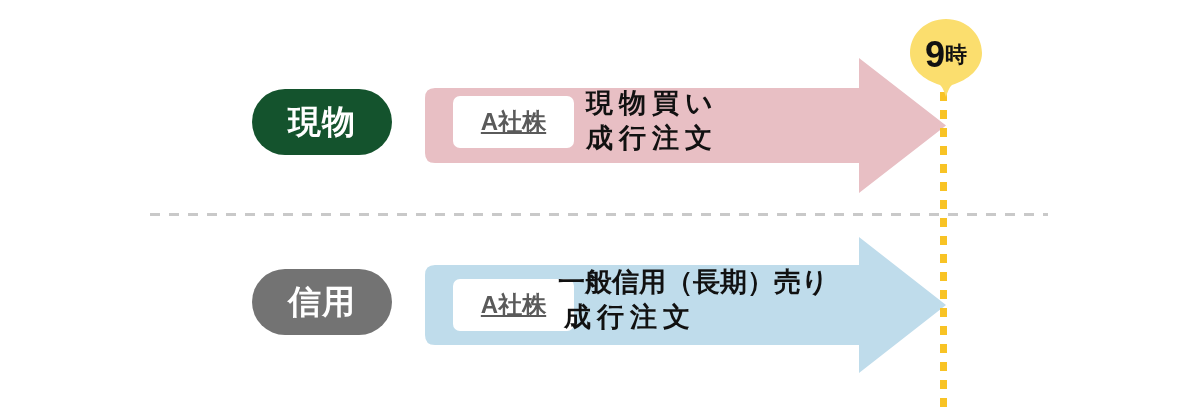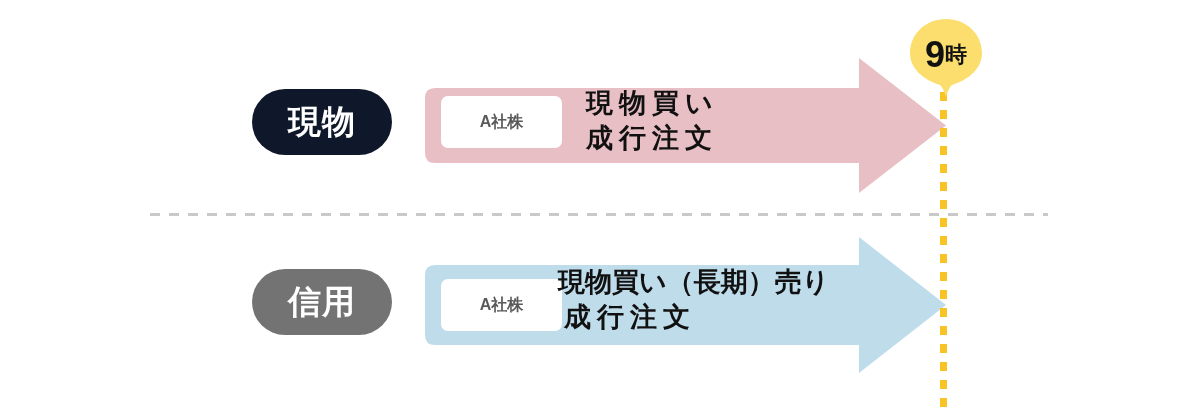--- a/index.html
+++ b/index.html
@@ -29,21 +29,21 @@
     align-items: center;
     justify-content: center;
     color: #ffffff;
     font-size: 33px;
     font-weight: bold;
     letter-spacing: 1px;
     line-height: 1;
     box-sizing: border-box;
     padding-bottom: 2px;
   }
-  #badge-spot  { left: 252px; top: 89px;  background: #0f172a; }
+  #badge-spot  { left: 252px; top: 89px;  background: #14532d; }
   #badge-margin{ left: 252px; top: 269px; background: #737373; }
 
   
   .arrow {
     position: absolute;
     left: 425px;
     width: 521px;
   }
   #arrow-spot   { top: 58px;  height: 135px; }
   #arrow-margin { top: 237px; height: 136px; }
@@ -57,33 +57,34 @@
     width: 521px;
     height: 100%;
     display: flex;
     align-items: center;
   }
   #arrow-spot .arrow-content   { padding-top: 0px; }
   #arrow-margin .arrow-content { padding-top: 2px; }
 
   .stock-chip {
     position: absolute;
-    left: 16px;
+    left: 28px;
     width: 121px;
     height: 52px;
     background: #ffffff;
     border-radius: 7px;
     display: flex;
     align-items: center;
     justify-content: center;
     color: #5A5A5A;
-    font-size: 16px;
+    font-size: 24px;
     font-weight: bold;
     letter-spacing: 0px;
     box-sizing: border-box;
+    text-decoration: underline;
   }
   #arrow-spot   .stock-chip { top: 38px; }
   #arrow-margin .stock-chip { top: 42px; }
 
   .order-text {
     position: absolute;
     color: #111111;
     font-weight: bold;
     text-align: left;
     line-height: 1.28;
@@ -185,21 +186,21 @@
 
   <div class="badge" id="badge-margin">信用</div>
 
   <div class="arrow" id="arrow-margin">
     <svg viewBox="0 0 521 136" preserveAspectRatio="none">
       <path d="M10,28 L10,28 Q0,28 0,38 L0,98 Q0,108 10,108 L434,108 L434,136 L521,68 L434,0 L434,28 Z" fill="#BFDCEB"></path>
     </svg>
     <div class="arrow-content">
       <div class="stock-chip">A社株</div>
       <div class="order-text">
-        <span class="order-line-1">現物買い（長期）売り</span>
+        <span class="order-line-1">一般信用（長期）売り</span>
         <span class="order-line-2">成行注文</span>
       </div>
     </div>
   </div>
 
   <div id="time-line"></div>
 
   <div id="time-pin">
     <svg viewBox="0 0 80 80">
       <path d="M40,80 C37.5,72 36,70 34,68 C18,63 4,52 4,36 C4,16.7 20.1,2 40,2 C59.9,2 76,16.7 76,36 C76,52 62,63 46,68 C44,70 42.5,72 40,80 Z" fill="#FBDE6E"></path>

